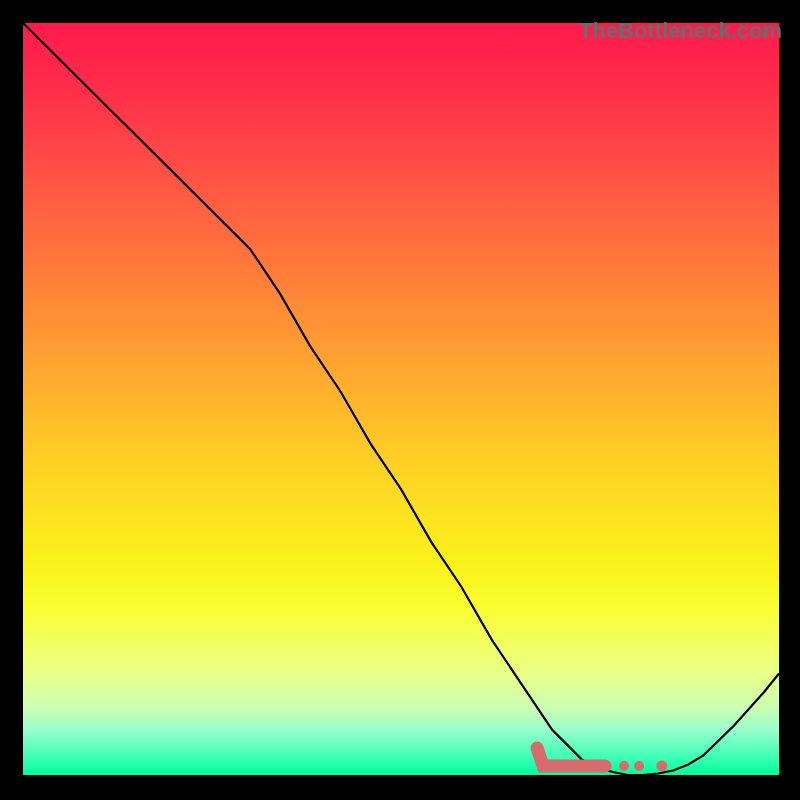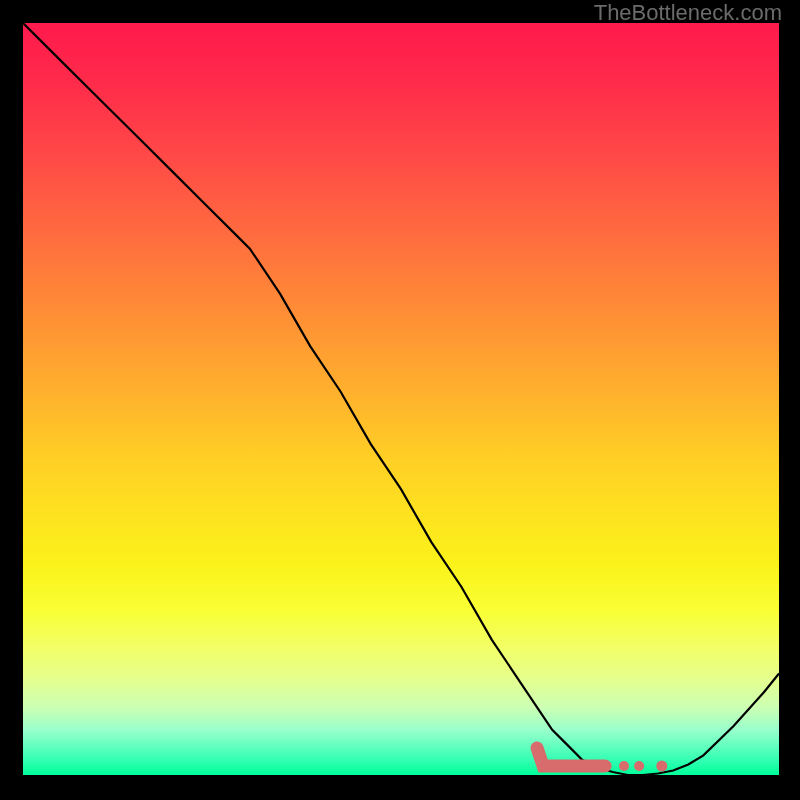--- a/index.html
+++ b/index.html
@@ -5,25 +5,25 @@
   * { margin: 0; padding: 0; box-sizing: border-box; }
   body {
     width: 800px;
     height: 800px;
     background: #000;
     position: relative;
     font-family: Arial, sans-serif;
   }
   .watermark {
     position: absolute;
-    top: 0;
+    top: 18px;
     right: 18px;
     color: #6b6b6b;
     font-size: 22px;
-    font-weight: 400;
+    font-weight: 700;
     z-index: 10;
   }
   .plot-frame {
     position: absolute;
     left: 23px;
     top: 23px;
     width: 756px;
     height: 752px;
     background: #000;
   }

